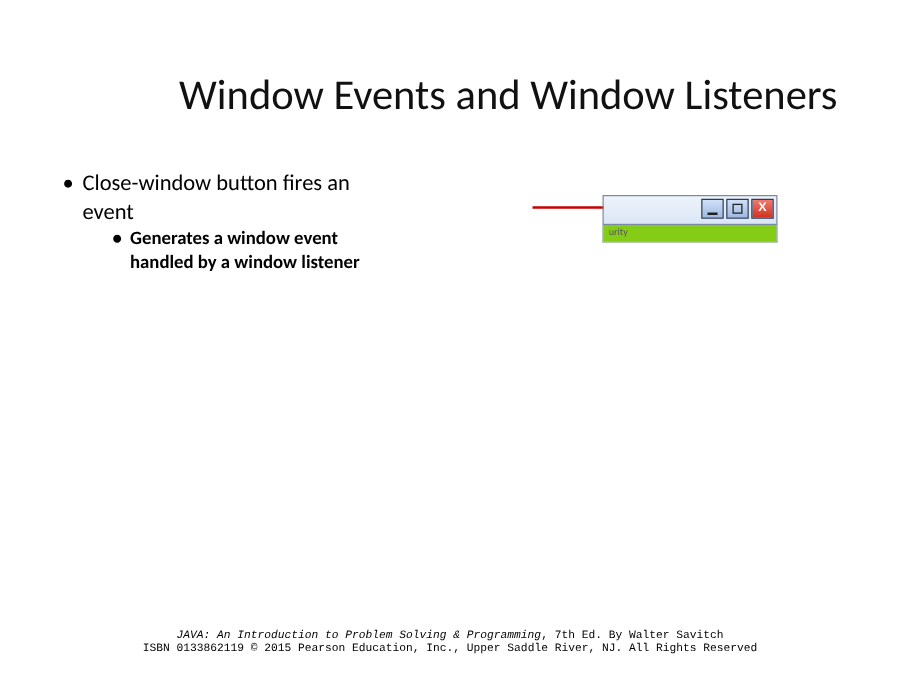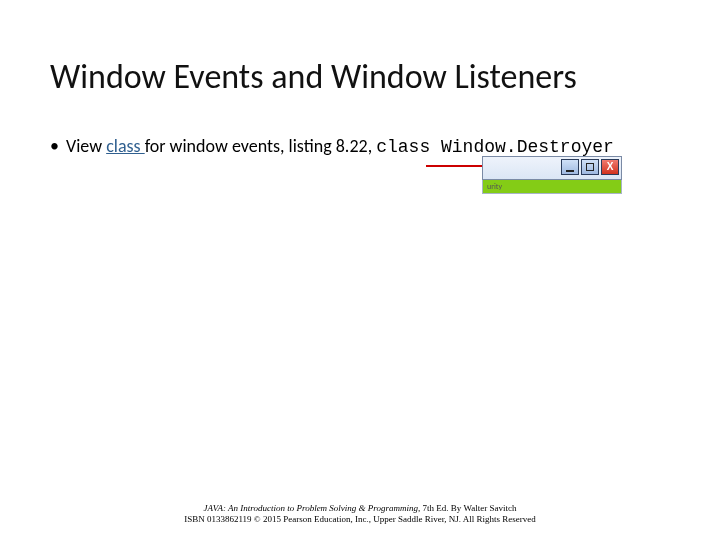--- a/index.html
+++ b/index.html
@@ -19,20 +19,21 @@
     box-sizing: border-box;
     padding: 58px 50px 0 50px;
   }
   .title {
     font-family: "Calibri Light", "Calibri", "Segoe UI", Arial, sans-serif;
     font-size: 34px;
     font-weight: 400;
     color: #111;
     margin: 0 0 40px 0;
     line-height: 1.1;
+    text-align: right;
   }
   ul.top {
     list-style: none;
     margin: 0;
     padding: 0;
     font-size: 18px;
     line-height: 1.25;
   }
   ul.top > li {
     position: relative;
@@ -146,38 +147,41 @@
     border-left: 8px solid #c00;
     border-top: 4px solid transparent;
     border-bottom: 4px solid transparent;
   }
 
   .footer {
     position: absolute;
     left: 0; right: 0;
     bottom: 14px;
     text-align: center;
-    font-family: Liberation Serif, serif;
+    font-family: Liberation Mono, monospace;
     font-size: 9px;
     font-style: italic;
     color: #000;
     line-height: 1.3;
   }
   .footer .normal { font-style: normal; }
 </style>
 </head>
 <body>
 
 <div class="slide">
 
   <h1 class="title">Window Events and Window Listeners</h1>
 
   <ul class="top">
-    <li>
-      <span>View </span><span class="link">class </span><span>for window events, listing 8.22, </span><span class="code">class Window.Destroyer</span>
+    <li style="max-width:250px;">
+      <span>Close-window button fires an event</span>
+      <ul class="sub" style="max-width:600px;">
+        <li>Generates a window event handled by a window listener</li>
+      </ul>
     </li>
   </ul>
 
   <div class="winimg">
     <div class="arrow"></div>
     <div class="titlebar">
       <div class="btns">
         <div class="wbtn min">
             <span></span>
           </div>

